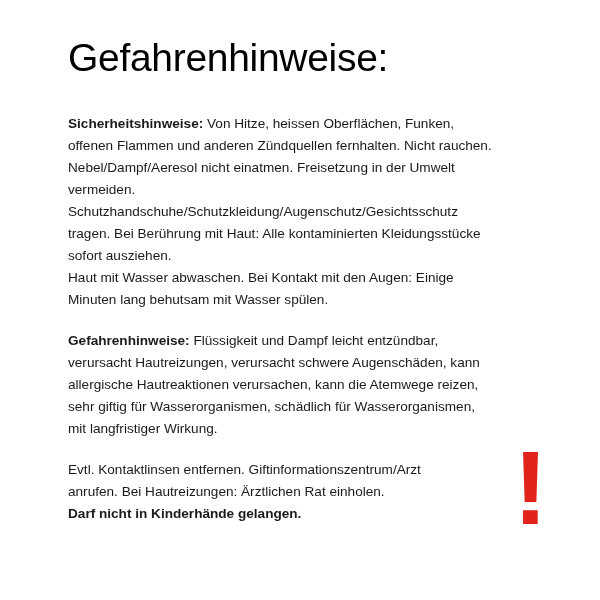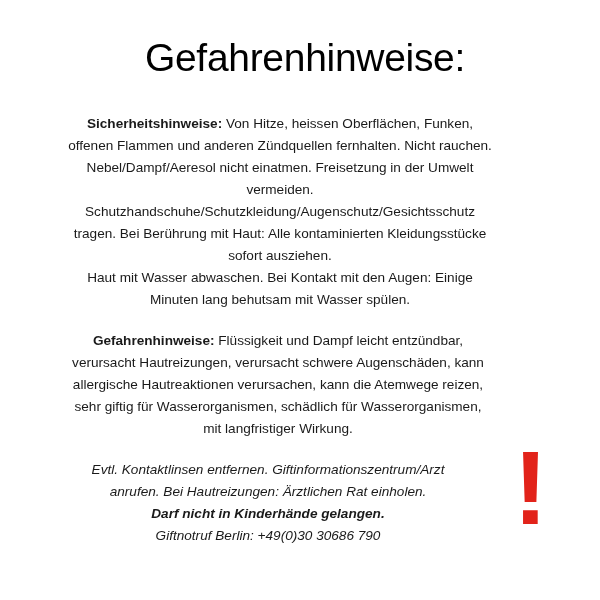--- a/index.html
+++ b/index.html
@@ -13,21 +13,20 @@
     font-family: "Liberation Sans", sans-serif;
     color: #1a1a1a;
     overflow: hidden;
   }
   .page {
     position: relative;
     width: 600px;
     height: 600px;
     box-sizing: border-box;
     padding: 38px 58px 0 68px;
-    text-align: center;
   }
   .title {
     font-size: 39px;
     font-weight: 400;
     line-height: 1.05;
     letter-spacing: -0.3px;
     margin: 0 0 34px 0;
     color: #000000;
   }
   .block {
@@ -39,21 +38,20 @@
   .block .lead {
     font-weight: bold;
   }
   .block.safety {
     max-width: 424px;
   }
   .tail {
     font-size: 13.6px;
     line-height: 1.62;
     max-width: 400px;
-    font-style: italic;
   }
   .tail .strong-line {
     font-weight: bold;
   }
   .exclam {
     position: absolute;
     right: 52px;
     bottom: 70px;
     color: #e2231a;
     font-size: 104px;
@@ -75,18 +73,17 @@
     <span>Haut mit Wasser abwaschen. Bei Kontakt mit den Augen: Einige Minuten lang behutsam mit Wasser spülen.</span>
   </p>
 
   <p class="block hazard">
     <span class="lead">Gefahrenhinweise:</span><span> Flüssigkeit und Dampf leicht entzündbar, verursacht Hautreizungen, verursacht schwere Augenschäden, kann allergische Hautreaktionen verursachen, kann die Atemwege reizen, sehr giftig für Wasserorganismen, schädlich für Wasserorganismen, mit langfristiger Wirkung.</span>
   </p>
 
   <div class="tail">
     <div>Evtl. Kontaktlinsen entfernen. Giftinformationszentrum/Arzt anrufen. Bei Hautreizungen: Ärztlichen Rat einholen.</div>
     <div class="strong-line">Darf nicht in Kinderhände gelangen.</div>
-    <div>Giftnotruf Berlin: +49(0)30 30686 790</div>
   </div>
 
   <div class="exclam">!</div>
 
 </div>
 
 </body></html>

